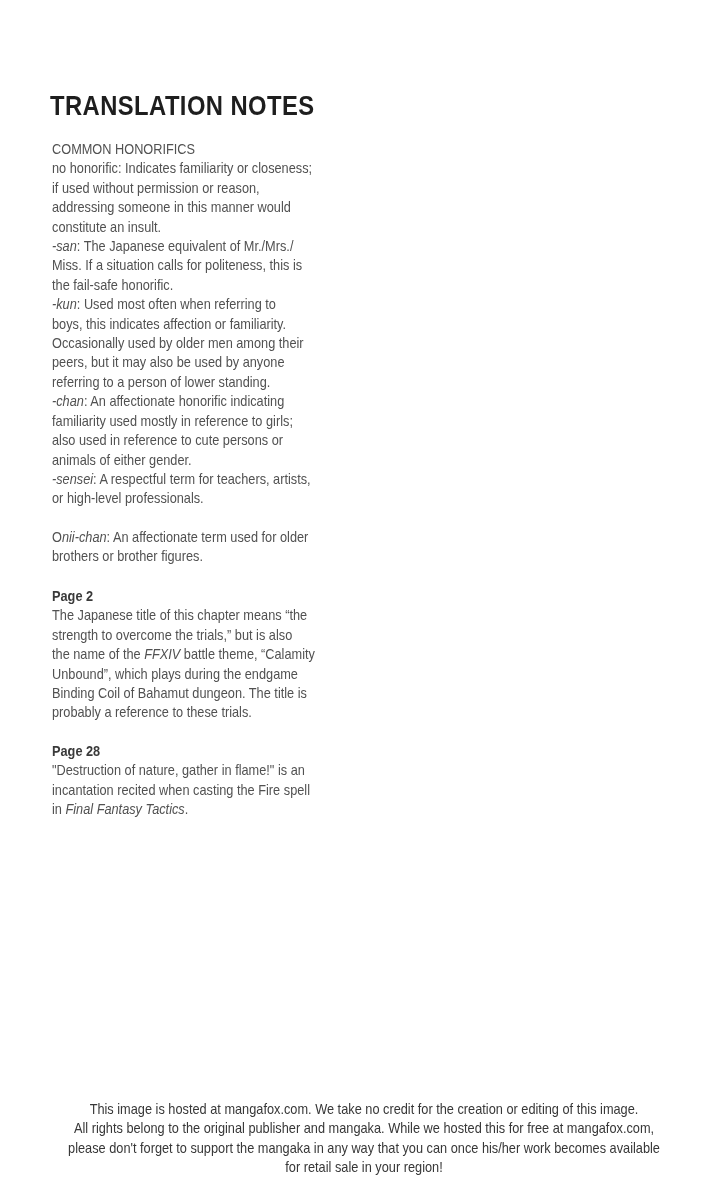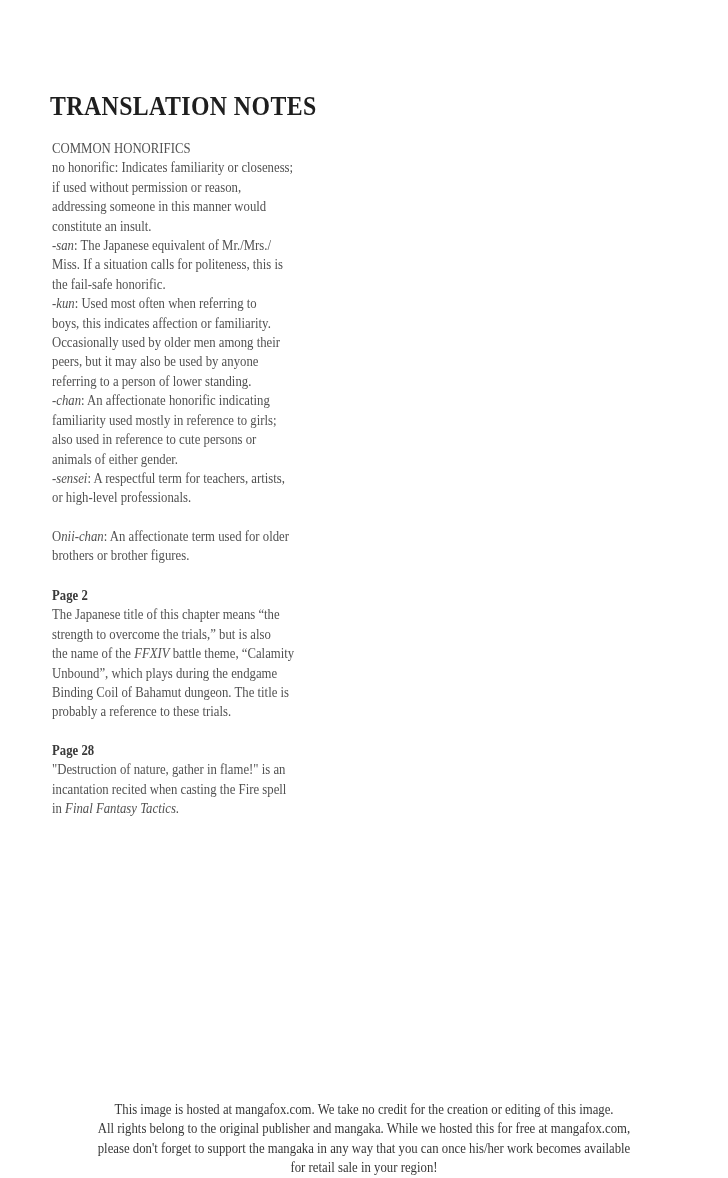--- a/index.html
+++ b/index.html
@@ -5,21 +5,21 @@
   html, body {
     margin: 0;
     padding: 0;
     background: #ffffff;
   }
   .page {
     position: relative;
     width: 728px;
     height: 1178px;
     background: var(--page_bg, #ffffff);
-    font-family: Liberation Serif, serif;
+    font-family: Liberation Sans, sans-serif;
     overflow: hidden;
   }
   .title {
     position: absolute;
     left: 50px;
     top: 90px;
     margin: 0;
     font-size: 28px;
     font-weight: 700;
     letter-spacing: 0.5px;

